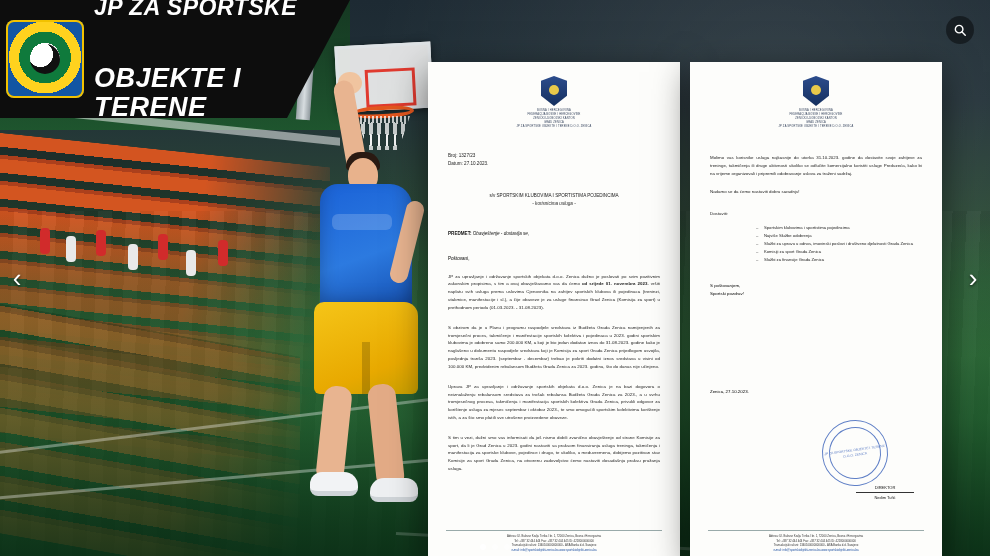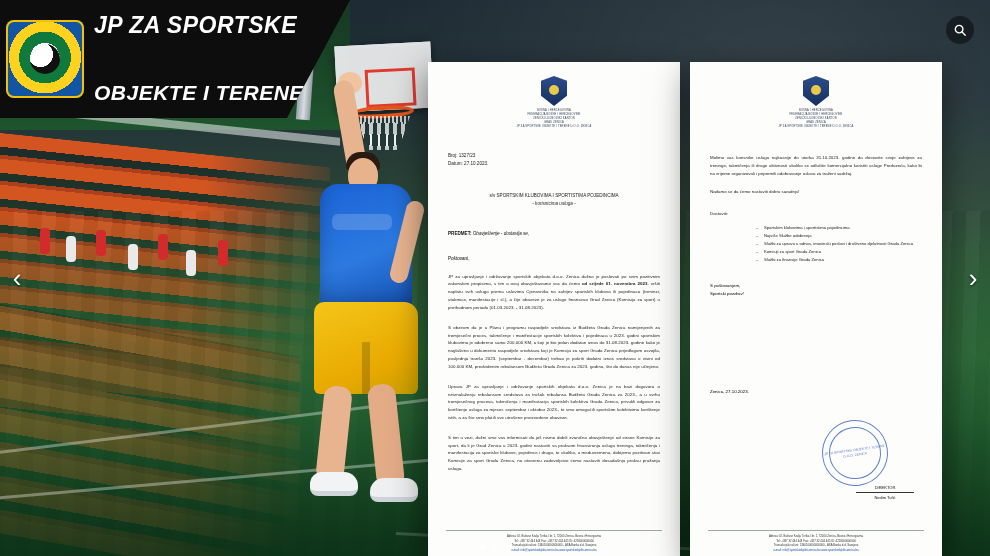--- a/index.html
+++ b/index.html
@@ -152,21 +152,21 @@
     width: 30px; height: 30px; border-radius: 50%;
     background:
       radial-gradient(circle at 35% 35%, #ffffff 0 45%, #111 46% 100%);
   }
   .banner-text { color: #fff; line-height: 1.08; }
   .banner-text .l1, .banner-text .l2, .banner-text .l3 {
     font-weight: 800; letter-spacing: 0.5px; font-style: italic;
     text-transform: uppercase;
   }
   .banner-text .l1 { font-size: 23px; }
-  .banner-text .l2 { font-size: 21px; margin-top: 44px; }
+  .banner-text .l2 { font-size: 27px; margin-top: 44px; }
   .banner-text .l3 { font-size: 23px; }
   .banner-text .zenica { color: #e8342b; }
 
   
   .doc {
     position: absolute;
     background: #fdfdfb;
     box-shadow: 0 10px 34px rgba(0,0,0,.55);
     overflow: hidden;
   }

